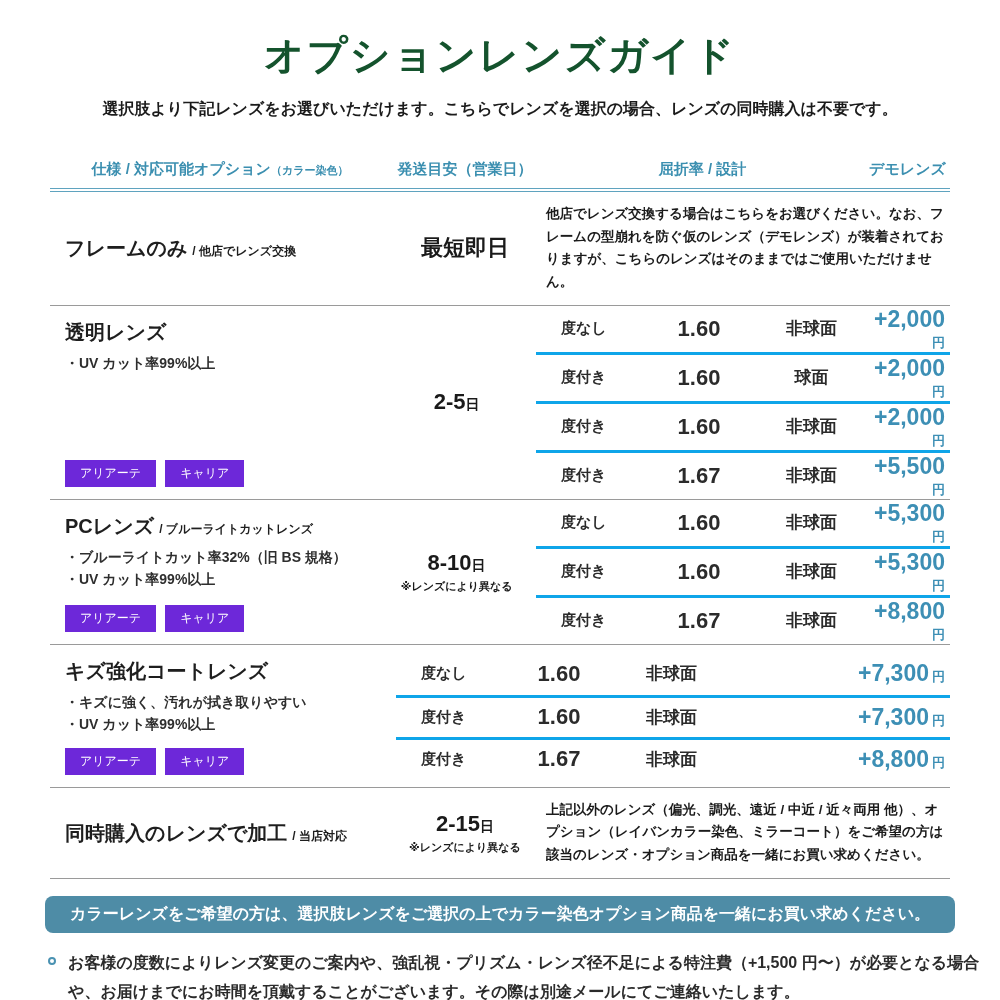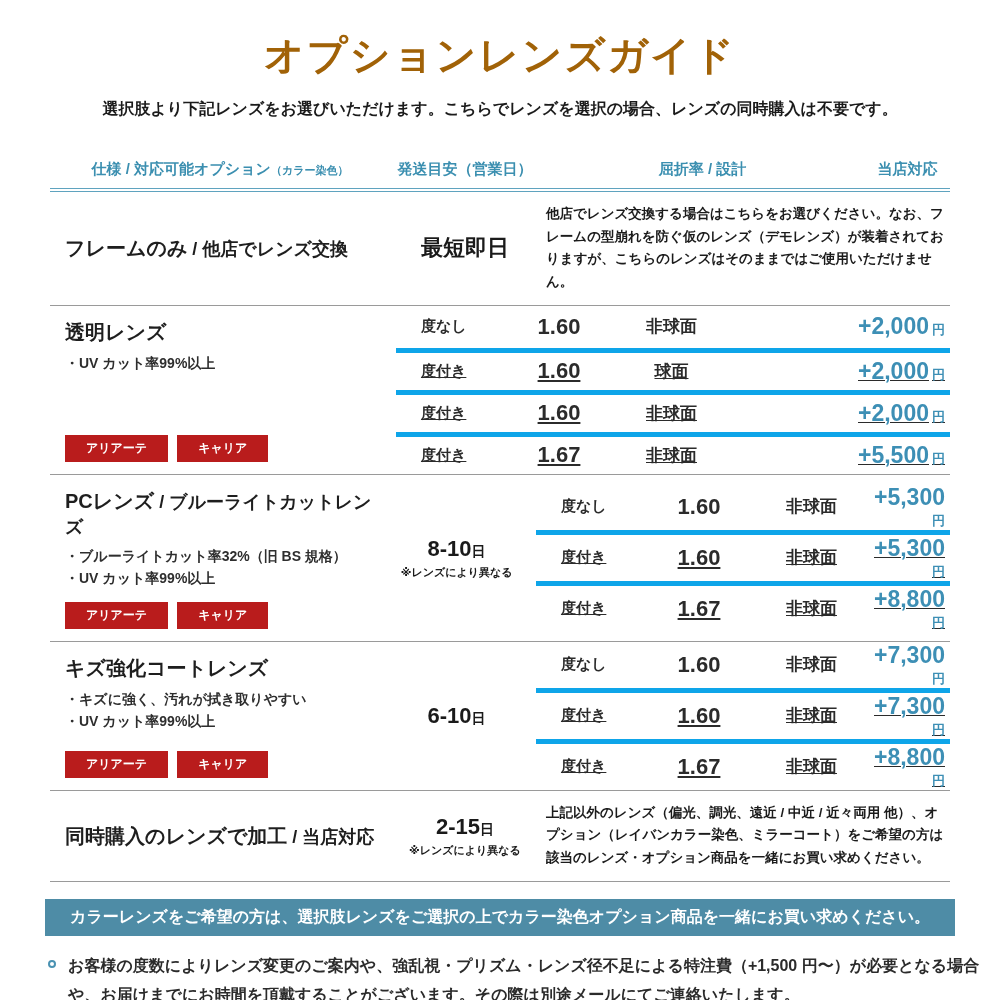--- a/index.html
+++ b/index.html
@@ -4,21 +4,21 @@
 <style>
   * { box-sizing: border-box; }
   html,body { margin:0; padding:0; }
   body {
     width:1000px; height:1000px; background:#ffffff;
     font-family:"Liberation Sans","DejaVu Sans",sans-serif;
     color:#2b2b2b; overflow:hidden;
   }
   .page-title {
     text-align:center; padding-top:28px; font-size:40px; font-weight:bold;
-    color:#a16207; letter-spacing:2px;
+    color:#14532d; letter-spacing:2px;
   }
   .page-subtitle {
     text-align:center; margin-top:16px; font-size:16px; font-weight:bold; color:#1b1b1b;
   }
   .guide-table { margin:0 50px; }
   .head-row { display:flex; margin-top:40px; align-items:flex-start;
     color:#3b8fb0; font-weight:bold; font-size:15px; }
   .h-spec  { width:340px; text-align:center; }
   .h-ship  { width:150px; text-align:center; }
   .h-refr  { width:325px; text-align:center; }
@@ -27,59 +27,59 @@
   .dbl-line { margin-top:9px; height:4px;
     border-top:1px solid #5fa3bf; border-bottom:1px solid #5fa3bf; }
   .section { display:flex; border-bottom:1px solid #9a9a9a; }
   .sec-left { width:340px; padding:13px 0 12px 15px; display:flex;
     flex-direction:column; align-items:flex-start; }
   .sec-left.center { justify-content:center; }
   .sec-ship { width:150px; display:flex; flex-direction:column;
     justify-content:center; align-items:center; text-align:center; }
   .sec-right { flex:1; display:flex; flex-direction:column; justify-content:center;margin-left:6px; }
   .sec-title { font-size:20px; font-weight:bold; color:#1e1e1e; }
-  .sec-title .sub { font-size:18px; margin-left:5px; }
+  .sec-title .sub { font-size:12px; margin-left:5px; }
   .feature { font-size:14px; font-weight:600; color:#2e2e2e; margin-top:9px; }
   .badges { margin-top:auto; padding-top:14px; display:flex; gap:9px; }
-  .badge { background:#b91c1c; color:#fff; font-size:12px; font-weight:bold;
-    padding:5px 21px; }
+  .badge { background:#6d28d9; color:#fff; font-size:12px; font-weight:normal;
+    padding:5px 15px; }
   .ship-main { font-size:22px; font-weight:bold; color:#1a1a1a; }
   .ship-unit { font-size:14px; }
   .ship-note { font-size:11px; font-weight:bold; margin-top:3px; color:#1a1a1a; }
   .subrow { display:grid; grid-template-columns:88px 100px 125px 1fr;
     align-items:center; padding-left:25px; min-height:42px; }
-  .subrow + .subrow { border-top:5px solid #0ea5e9;text-decoration:underline; }
+  .subrow + .subrow { border-top:3px solid #0ea5e9; }
   .power { font-size:15px; font-weight:bold; }
   .index { font-size:22px; font-weight:bold; text-align:center; }
   .design { font-size:17px; font-weight:bold; text-align:center; }
   .price-cell { text-align:right; padding-right:5px; }
   .price { font-size:23px; font-weight:bold; color:#3d8fb5; }
   .yen { font-size:13px; font-weight:bold; color:#3d8fb5; margin-left:3px; }
   .row-note { font-size:13.5px; font-weight:600; line-height:1.68;
     color:#1b1b1b; padding:11px 2px 11px 0; }
   .banner { margin:17px 45px 0; background:#4e8ca6; color:#ffffff;
-    font-weight:bold; font-size:16px; text-align:center; padding:8px 0; }
+    font-weight:bold; font-size:16px; text-align:center; padding:8px 0;border-radius:8px; }
   .note { display:flex; margin:16px 14px 0 48px; }
   .note-bullet { width:8px; height:8px; border:2px solid #4a92b2;
     border-radius:50%; margin:8px 12px 0 0; flex-shrink:0; background:#fff; }
   .note-text { font-size:16px; font-weight:bold; line-height:1.8; color:#2b2b2b; }
 </style>
 </head>
 <body>
 
 <div class="page-title">オプションレンズガイド</div>
 <div class="page-subtitle">選択肢より下記レンズをお選びいただけます。こちらでレンズを選択の場合、レンズの同時購入は不要です。</div>
 
 <div class="guide-table">
 
   <div class="head-row">
     <div class="h-spec"><span>仕様 / 対応可能オプション</span><span class="h-small">（カラー染色）</span></div>
     <div class="h-ship">発送目安（営業日）</div>
     <div class="h-refr">屈折率 / 設計</div>
-    <div class="h-price">当店対応</div>
+    <div class="h-price">デモレンズ</div>
   </div>
   <div class="dbl-line"></div>
 
   <div class="section">
     <div class="sec-left center">
       <div class="sec-title"><span>フレームのみ</span><span class="sub">/ 他店でレンズ交換</span></div>
     </div>
     <div class="sec-ship">
       <div class="ship-main">最短即日</div>
     </div>
@@ -89,20 +89,23 @@
   </div>
 
   <div class="section">
     <div class="sec-left">
       <div class="sec-title">透明レンズ</div>
       <div class="feature">・UV カット率99%以上</div>
       <div class="badges">
         <span class="badge">アリアーテ</span>
         <span class="badge">キャリア</span>
       </div>
+    </div>
+    <div class="sec-ship">
+      <div class="ship-main"><span>2-5</span><span class="ship-unit">日</span></div>
     </div>
     <div class="sec-right">
       <div class="subrow">
         <span class="power">度なし</span>
         <span class="index">1.60</span>
         <span class="design">非球面</span>
         <span class="price-cell"><span class="price">+2,000</span><span class="yen">円</span></span>
       </div>
       <div class="subrow">
         <span class="power">度付き</span>
@@ -164,23 +167,20 @@
   <div class="section">
     <div class="sec-left">
       <div class="sec-title">キズ強化コートレンズ</div>
       <div class="feature">・キズに強く、汚れが拭き取りやすい</div>
       <div class="feature" style="margin-top:4px">・UV カット率99%以上</div>
       <div class="badges">
         <span class="badge">アリアーテ</span>
         <span class="badge">キャリア</span>
       </div>
     </div>
-    <div class="sec-ship">
-      <div class="ship-main"><span>6-10</span><span class="ship-unit">日</span></div>
-    </div>
     <div class="sec-right">
       <div class="subrow">
         <span class="power">度なし</span>
         <span class="index">1.60</span>
         <span class="design">非球面</span>
         <span class="price-cell"><span class="price">+7,300</span><span class="yen">円</span></span>
       </div>
       <div class="subrow">
         <span class="power">度付き</span>
         <span class="index">1.60</span>

